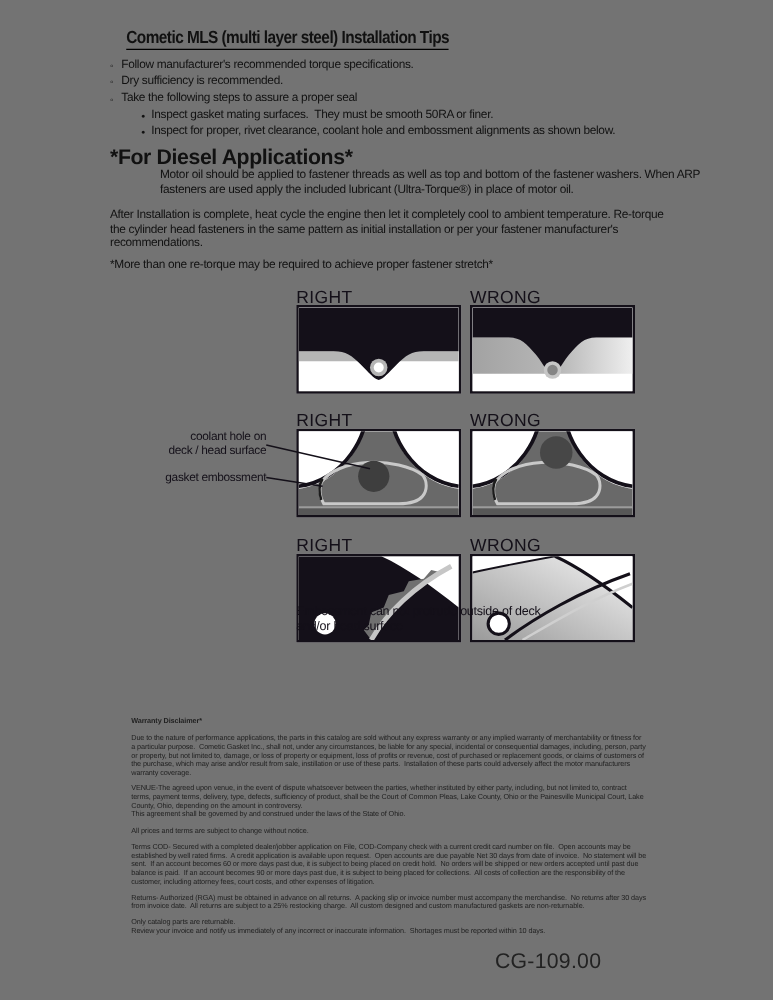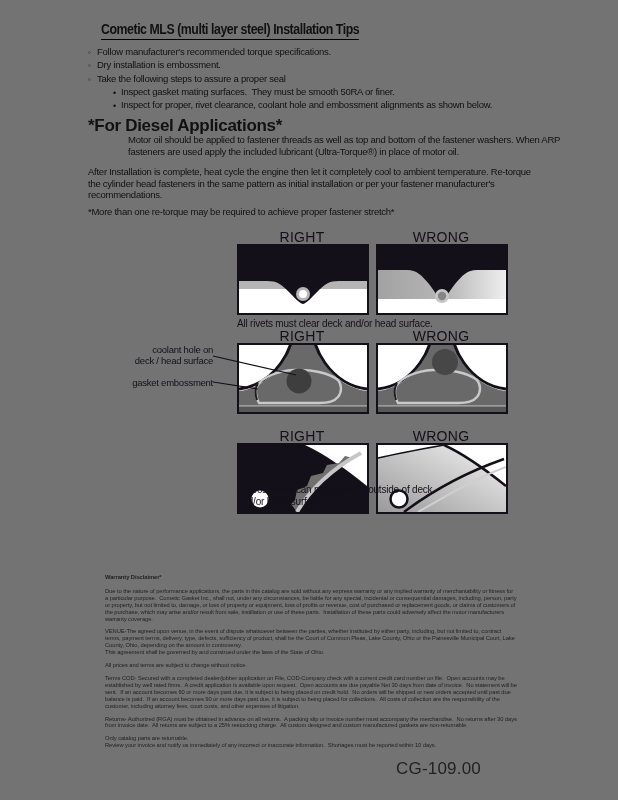--- a/index.html
+++ b/index.html
@@ -16,21 +16,21 @@
     transform:scaleX(.88);transform-origin:left top;white-space:nowrap;
   }
   .bullets{left:88px;top:46px;font-size:9.5px;letter-spacing:-.25px;line-height:12.3px;}
   .b-row{display:flex;}
   .b-mark{width:9px;font-size:8px;flex:none;padding-top:1px;}
   .sub{margin-left:25px;}
   .sub .b-mark{width:8px;font-size:9px;}
   .d-head{left:88px;top:116px;font-size:17px;font-weight:bold;letter-spacing:-.3px;}
   .para{left:88px;width:455px;font-size:9.5px;letter-spacing:-.25px;line-height:11.5px;}
   .p1{top:134px;margin-left:40px;}.p2{top:166px;}.p3{top:206px;}
-  .dg-label{width:130px;text-align:center;font-size:14px;letter-spacing:.3px;color:#141019;}
+  .dg-label{width:130px;font-size:14px;letter-spacing:.3px;color:#141019;}
   .caption{left:237px;font-size:10px;letter-spacing:-.2px;line-height:11.5px;color:#141019;}
   .panel{width:132px;height:71px;border:2px solid #141019;box-sizing:border-box;background:#fff;}
   .panel svg{display:block;width:128px;height:67px;}
   .col-l{left:237px;} .col-r{left:376px;}
   .r1{top:244px;} .r2{top:343px;} .r3{top:443px;}
   .lbl1{top:229px;} .lbl2{top:328px;} .lbl3{top:428px;}
   .side-label{right:405px;text-align:right;font-size:9.5px;letter-spacing:-.25px;line-height:11px;color:#141019;width:130px;}
   .sl1{top:344px;} .sl2{top:377px;}
   .leader{left:108px;top:342px;}
   .warranty{left:105px;top:574px;width:412px;font-size:5.8px;letter-spacing:-.08px;line-height:6.9px;color:#222;}
@@ -45,21 +45,21 @@
 
   <div class="abs title" data-bind="page.title">Cometic MLS (multi layer steel) Installation Tips</div>
 
   <div class="abs bullets">
     <div class="b-row">
       <span class="b-mark" data-bind="tips.bullet_glyph">◦</span>
       <span data-bind="tips.bullets.0">Follow manufacturer's recommended torque specifications.</span>
     </div>
     <div class="b-row">
       <span class="b-mark" data-bind="tips.bullet_glyph">◦</span>
-      <span data-bind="tips.bullets.1">Dry installation is embossment.</span>
+      <span data-bind="tips.bullets.1">Dry sufficiency is recommended.</span>
     </div>
     <div class="b-row">
       <span class="b-mark" data-bind="tips.bullet_glyph">◦</span>
       <span data-bind="tips.bullets.2">Take the following steps to assure a proper seal</span>
     </div>
     <div class="b-row sub">
       <span class="b-mark" data-bind="tips.sub_bullet_glyph">•</span>
       <span data-bind="tips.sub_bullets.0">Inspect gasket mating surfaces.  They must be smooth 50RA or finer.</span>
     </div>
     <div class="b-row sub">
@@ -94,21 +94,20 @@
             <stop offset="1" stop-color="#efefef"></stop>
         </linearGradient>
       </defs>
       <rect x="0" y="0" width="128" height="67" fill="#ffffff"></rect>
       <rect x="0" y="24" width="128" height="29" fill="url(#g1)"></rect>
       <path d="M0,0 H128 V24 H99 C89,24 85,29 77,38 C70,47 67,54 64,56 C61,54 58,47 51,38 C43,29 39,24 29,24 H0 Z" fill="#141019"></path>
       <circle cx="64" cy="50" r="7" fill="#c6c6c6"></circle>
       <circle cx="64" cy="50" r="4.2" fill="#858585"></circle>
     </svg>
   </div>
-  <div class="abs caption" style="top:318px" data-bind="diagrams.rows.0.caption">All rivets must clear deck and/or head surface.</div>
 
   <div class="abs dg-label col-l lbl2" data-bind="diagrams.right_label">RIGHT</div>
   <div class="abs dg-label col-r lbl2" data-bind="diagrams.wrong_label">WRONG</div>
 
   <div class="abs side-label sl1" data-bind="diagrams.rows.1.labels.coolant">coolant hole on
 deck / head surface</div>
   <div class="abs side-label sl2" data-bind="diagrams.rows.1.labels.embossment">gasket embossment</div>
 
   <div class="abs panel col-l r2">
     <svg viewBox="0 0 128 67">

